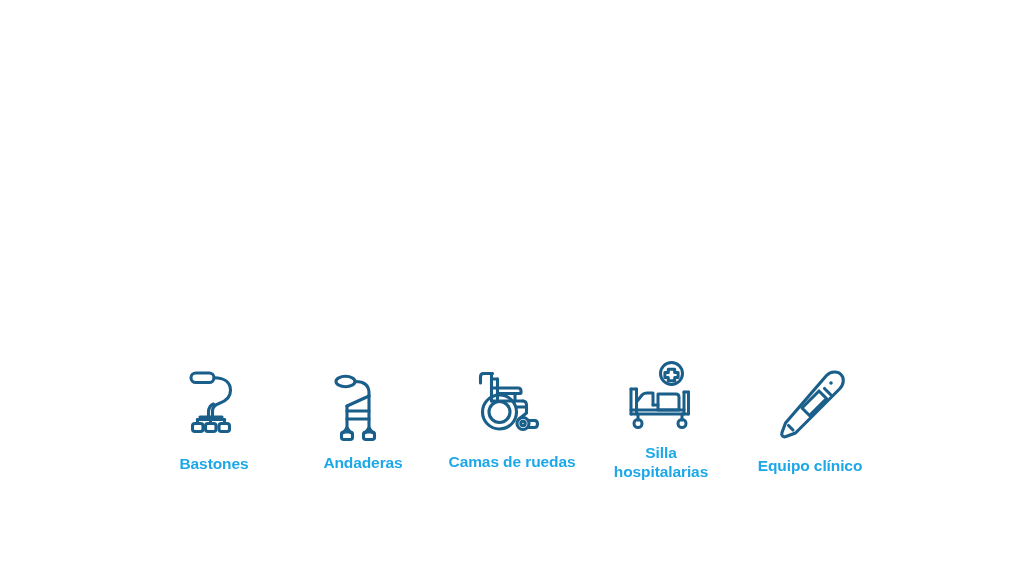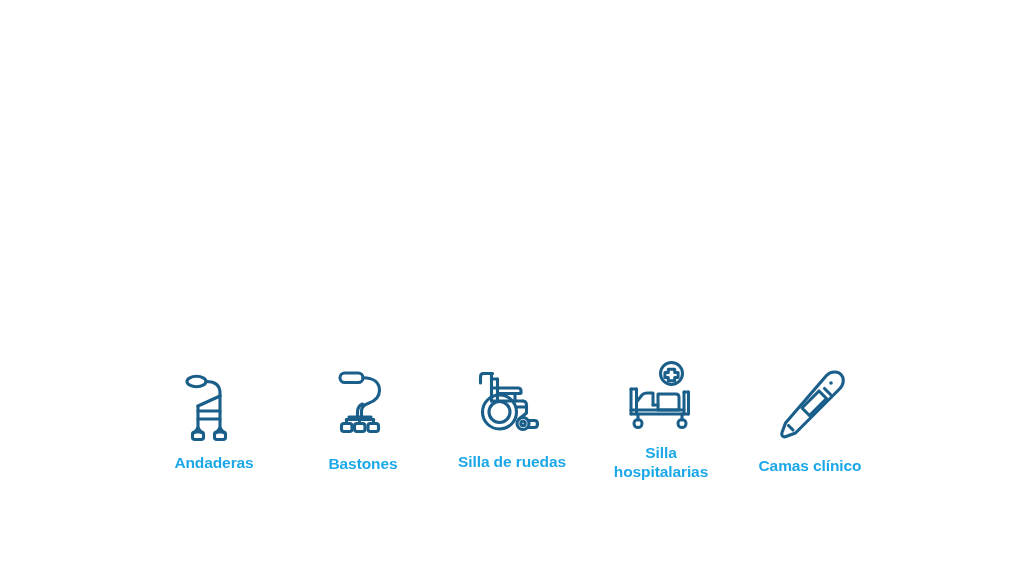--- a/index.html
+++ b/index.html
@@ -83,47 +83,20 @@
   .item-equipo     .icon-wrap { margin-top: 5px; }
   .item-equipo     .category-label { margin-top: 12px; }
 </style>
 </head>
 <body>
 
 <div id="stage">
 
   <div id="category-row">
 
-    <div class="category-item item-andaderas">
-      <div class="icon-wrap">
-        <svg viewBox="0 0 82 82" fill="none" xmlns="http://www.w3.org/2000/svg" stroke="#1A5E8A" stroke-width="3.1" stroke-linecap="round" stroke-linejoin="round">
-
-          <ellipse cx="23.5" cy="15.5" rx="9.5" ry="5.2"></ellipse>
-
-          <path d="M33 15.5 C42 15.5 47 19 47 27 L47 62"></path>
-
-          <path d="M25 62 L25 40"></path>
-
-          <path d="M25 40 L47 30"></path>
-
-          <path d="M25 45 L47 45"></path>
-          <path d="M25 53 L47 53"></path>
-
-          <path d="M25 62 L21.5 66.5"></path>
-          <path d="M25 62 L28.5 66.5"></path>
-          <rect x="19.5" y="66" width="11" height="7.5" rx="2.2"></rect>
-
-          <path d="M47 62 L43.5 66.5"></path>
-          <path d="M47 62 L50.5 66.5"></path>
-          <rect x="41.5" y="66" width="11" height="7.5" rx="2.2"></rect>
-        </svg>
-      </div>
-      <div class="category-label">Andaderas</div>
-    </div>
-
     <div class="category-item item-bastones">
       <div class="icon-wrap">
         <svg viewBox="0 0 82 82" fill="none" xmlns="http://www.w3.org/2000/svg" stroke="#1A5E8A" stroke-width="3.1" stroke-linecap="round" stroke-linejoin="round">
 
           <rect x="18" y="11" width="23" height="9.5" rx="4.75"></rect>
 
           <path d="M41 15.7 C52 15.7 57.5 21 57.5 28.5 C57.5 35.5 52 39.5 46 41.5 C41.5 43 39.5 45.5 39.5 49 L39.5 55"></path>
 
           <path d="M35.5 55 L35.5 50 C35.5 46 37 43.6 40.5 42"></path>
 
@@ -134,20 +107,47 @@
           <path d="M37.5 57.5 L37.5 61.5"></path>
 
           <rect x="19.5" y="61.5" width="10.5" height="8" rx="2.4"></rect>
           <rect x="32.5" y="61.5" width="10.5" height="8" rx="2.4"></rect>
           <rect x="46" y="61.5" width="10.5" height="8" rx="2.4"></rect>
         </svg>
       </div>
       <div class="category-label">Bastones</div>
     </div>
 
+    <div class="category-item item-andaderas">
+      <div class="icon-wrap">
+        <svg viewBox="0 0 82 82" fill="none" xmlns="http://www.w3.org/2000/svg" stroke="#1A5E8A" stroke-width="3.1" stroke-linecap="round" stroke-linejoin="round">
+
+          <ellipse cx="23.5" cy="15.5" rx="9.5" ry="5.2"></ellipse>
+
+          <path d="M33 15.5 C42 15.5 47 19 47 27 L47 62"></path>
+
+          <path d="M25 62 L25 40"></path>
+
+          <path d="M25 40 L47 30"></path>
+
+          <path d="M25 45 L47 45"></path>
+          <path d="M25 53 L47 53"></path>
+
+          <path d="M25 62 L21.5 66.5"></path>
+          <path d="M25 62 L28.5 66.5"></path>
+          <rect x="19.5" y="66" width="11" height="7.5" rx="2.2"></rect>
+
+          <path d="M47 62 L43.5 66.5"></path>
+          <path d="M47 62 L50.5 66.5"></path>
+          <rect x="41.5" y="66" width="11" height="7.5" rx="2.2"></rect>
+        </svg>
+      </div>
+      <div class="category-label">Andaderas</div>
+    </div>
+
     <div class="category-item item-silla">
       <div class="icon-wrap">
         <svg viewBox="0 0 82 82" fill="none" xmlns="http://www.w3.org/2000/svg" stroke="#1A5E8A" stroke-width="3.1" stroke-linecap="round" stroke-linejoin="round">
 
           <path d="M13 12.5 L21.5 12.5"></path>
           <path d="M12.5 12.5 C10 12.5 9.5 14 9.5 16 L9.5 22"></path>
 
           <path d="M20.5 12.5 L20.5 40"></path>
           <path d="M26.5 18 L26.5 40"></path>
           <path d="M20.5 18 L26.5 18"></path>
@@ -163,21 +163,21 @@
 
           <circle cx="28.5" cy="51" r="17"></circle>
           <circle cx="28.5" cy="51" r="10.5"></circle>
 
           <circle cx="52" cy="62.5" r="6"></circle>
           <circle cx="52" cy="62.5" r="2.2"></circle>
 
           <path d="M57.5 59.5 L63.5 59.5 C65.5 59.5 66.5 61 66.5 63 C66.5 65 65.5 66.5 63.5 66.5 L57.5 66.5"></path>
         </svg>
       </div>
-      <div class="category-label">Silla de ruedas</div>
+      <div class="category-label">Camas de ruedas</div>
     </div>
 
     <div class="category-item item-camas">
       <div class="icon-wrap">
         <svg viewBox="0 0 82 82" fill="none" xmlns="http://www.w3.org/2000/svg" stroke="#1A5E8A" stroke-width="3" stroke-linecap="round" stroke-linejoin="round">
 
           <circle cx="51.5" cy="15.5" r="11"></circle>
           <path d="M48.3 11.2 L54.7 11.2 L54.7 14.6 L58.1 14.6 L58.1 19.4 L54.7 19.4 L54.7 22.8 L48.3 22.8 L48.3 19.4 L44.9 19.4 L44.9 14.6 L48.3 14.6 Z"></path>
 
           <path d="M11 31 L11 56"></path>
@@ -215,17 +215,17 @@
 
           <path d="M19.5 62.5 L24 67"></path>
 
           <path d="M55.5 25.5 L61.5 31.5"></path>
 
           <path d="M50 28 L57.5 35.5 L40.5 52.5 L33 45 Z"></path>
 
           <circle cx="62" cy="20" r="1.8" fill="#1A5E8A" stroke="none"></circle>
         </svg>
       </div>
-      <div class="category-label">Camas clínico</div>
+      <div class="category-label">Equipo clínico</div>
     </div>
 
   </div>
 </div>
 
 </body></html>

